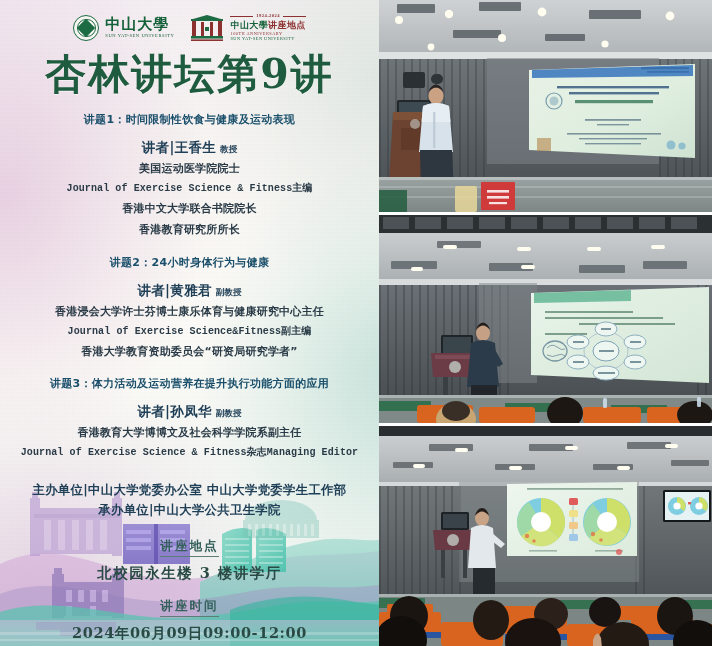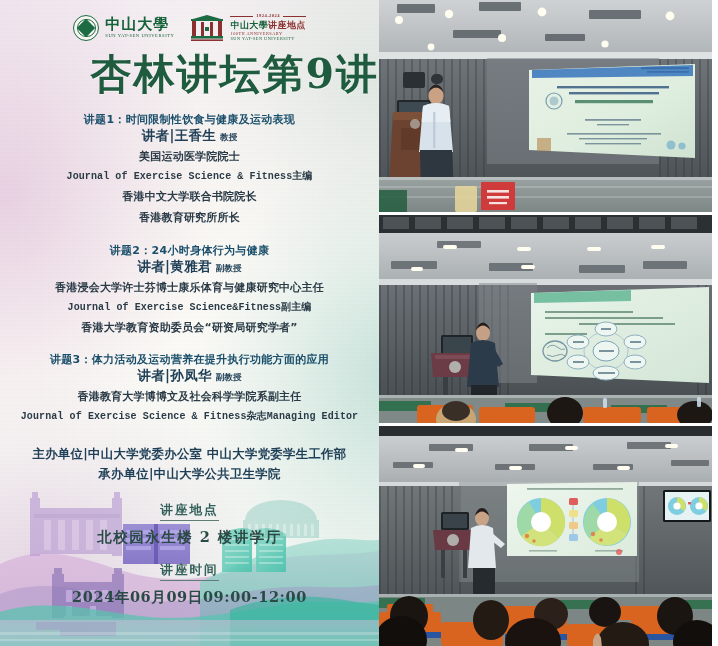--- a/index.html
+++ b/index.html
@@ -102,40 +102,40 @@
     white-space: nowrap;
   }
   .anniv-en2 {
     font-family: "Liberation Serif", serif;
     font-size: 4.3px; color: #15613a; letter-spacing: .5px; margin-top: 1px;
     white-space: nowrap;
   }
 
   
   #main-title {
-    text-align: right;
+    text-align: center;
     font-family: "DejaVu Serif", "DejaVu Sans", serif;
     font-size: 41px;
     font-weight: 700;
     color: #1f5c3f;
     letter-spacing: 2px;
     margin-top: 12px;
     line-height: 1;
     text-shadow: 0 1px 0 rgba(255,255,255,.5);
   }
 
   
   .talk { text-align: center; }
   .talk-title {
     font-family: "DejaVu Sans", sans-serif;
     font-size: 11px; font-weight: 700; color: #1a4f6b;
     letter-spacing: .3px; line-height: 1.2;
   }
   .speaker-line {
-    margin-top: 1px;
+    margin-top: 13px;
     font-family: "DejaVu Sans", sans-serif;
     font-size: 13.5px; font-weight: 700; color: #1f3f57;
     letter-spacing: .3px;
   }
   .speaker-line .rank {
     font-size: 8.6px; font-weight: 700; margin-left: 4px; letter-spacing: 0;
   }
   .cred {
     font-family: "DejaVu Sans", sans-serif;
     font-size: 11px; font-weight: 700; color: #2a3b47;
@@ -397,21 +397,21 @@
 
       <div id="organizers">
         <div class="org-line">主办单位|中山大学党委办公室  中山大学党委学生工作部</div>
         <div class="org-line">承办单位|中山大学公共卫生学院</div>
       </div>
 
       <div id="venue-time">
         <div>
           <span class="vt-label">讲座地点</span>
         </div>
-        <div class="vt-value">北校园永生楼 2 楼讲学厅</div>
+        <div class="vt-value">北校园永生楼 3 楼讲学厅</div>
 
         <div id="time-label-wrap">
           <span class="vt-label">讲座时间</span>
         </div>
         <div class="vt-value" id="time-value">2024年06月09日09:00-12:00</div>
       </div>
 
     </div>
   </div>
 

